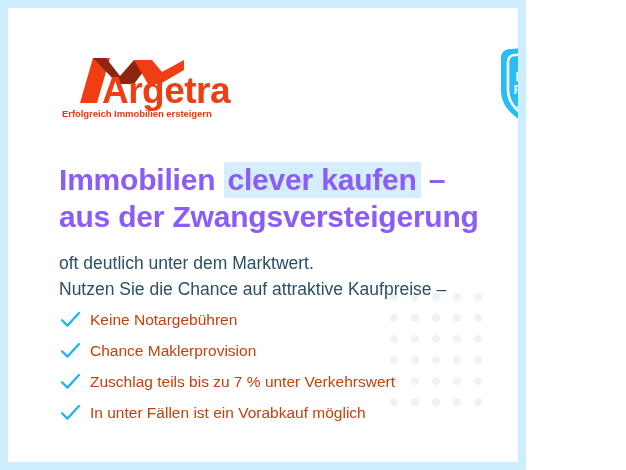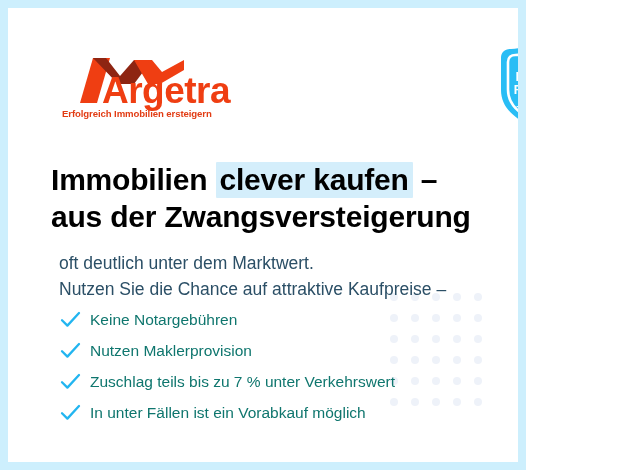--- a/index.html
+++ b/index.html
@@ -68,27 +68,27 @@
     top: 36px;
     width: 84px;
     height: 86px;
     text-align: center;
   }
   .badge svg { display: block; }
 
   
   .headline {
     position: absolute;
-    left: 43px;
+    left: 51px;
     top: 134px;
     width: 520px;
     font-size: 30px;
     font-weight: 700;
     line-height: 1.23;
-    color: #000000;
+    color: #8b5cf6;
     letter-spacing: -0.2px;
   }
   .headline .hl {
     background: #d4eefb;
     padding: 1px 4px 2px 4px;
     border-radius: 1px;
     box-decoration-break: clone;
     -webkit-box-decoration-break: clone;
   }
 
@@ -121,21 +121,21 @@
     height: 31px;
   }
   .bullets .check {
     flex: 0 0 30px;
     display: flex;
     align-items: center;
   }
   .bullets .check svg { display: block; }
   .bullets .btext {
     font-size: 15.5px;
-    color: #0f766e;
+    color: #c2410c;
     line-height: 1;
     white-space: nowrap;
     text-align: right;
   }
 </style>
 </head>
 <body>
 
 <div class="banner">
   <div class="card">
@@ -226,21 +226,21 @@
           </svg>
         </span>
         <span class="btext">Keine Notargebühren</span>
       </li>
       <li>
         <span class="check">
           <svg width="21" height="17" viewBox="0 0 21 17" xmlns="http://www.w3.org/2000/svg">
             <path d="M2 9.2 L7.4 14.6 L19 2" fill="none" stroke="#22b5f0" stroke-width="2.3" stroke-linecap="round" stroke-linejoin="round"></path>
           </svg>
         </span>
-        <span class="btext">Nutzen Maklerprovision</span>
+        <span class="btext">Chance Maklerprovision</span>
       </li>
       <li>
         <span class="check">
           <svg width="21" height="17" viewBox="0 0 21 17" xmlns="http://www.w3.org/2000/svg">
             <path d="M2 9.2 L7.4 14.6 L19 2" fill="none" stroke="#22b5f0" stroke-width="2.3" stroke-linecap="round" stroke-linejoin="round"></path>
           </svg>
         </span>
         <span class="btext">Zuschlag teils bis zu 7 % unter Verkehrswert</span>
       </li>
       <li>

